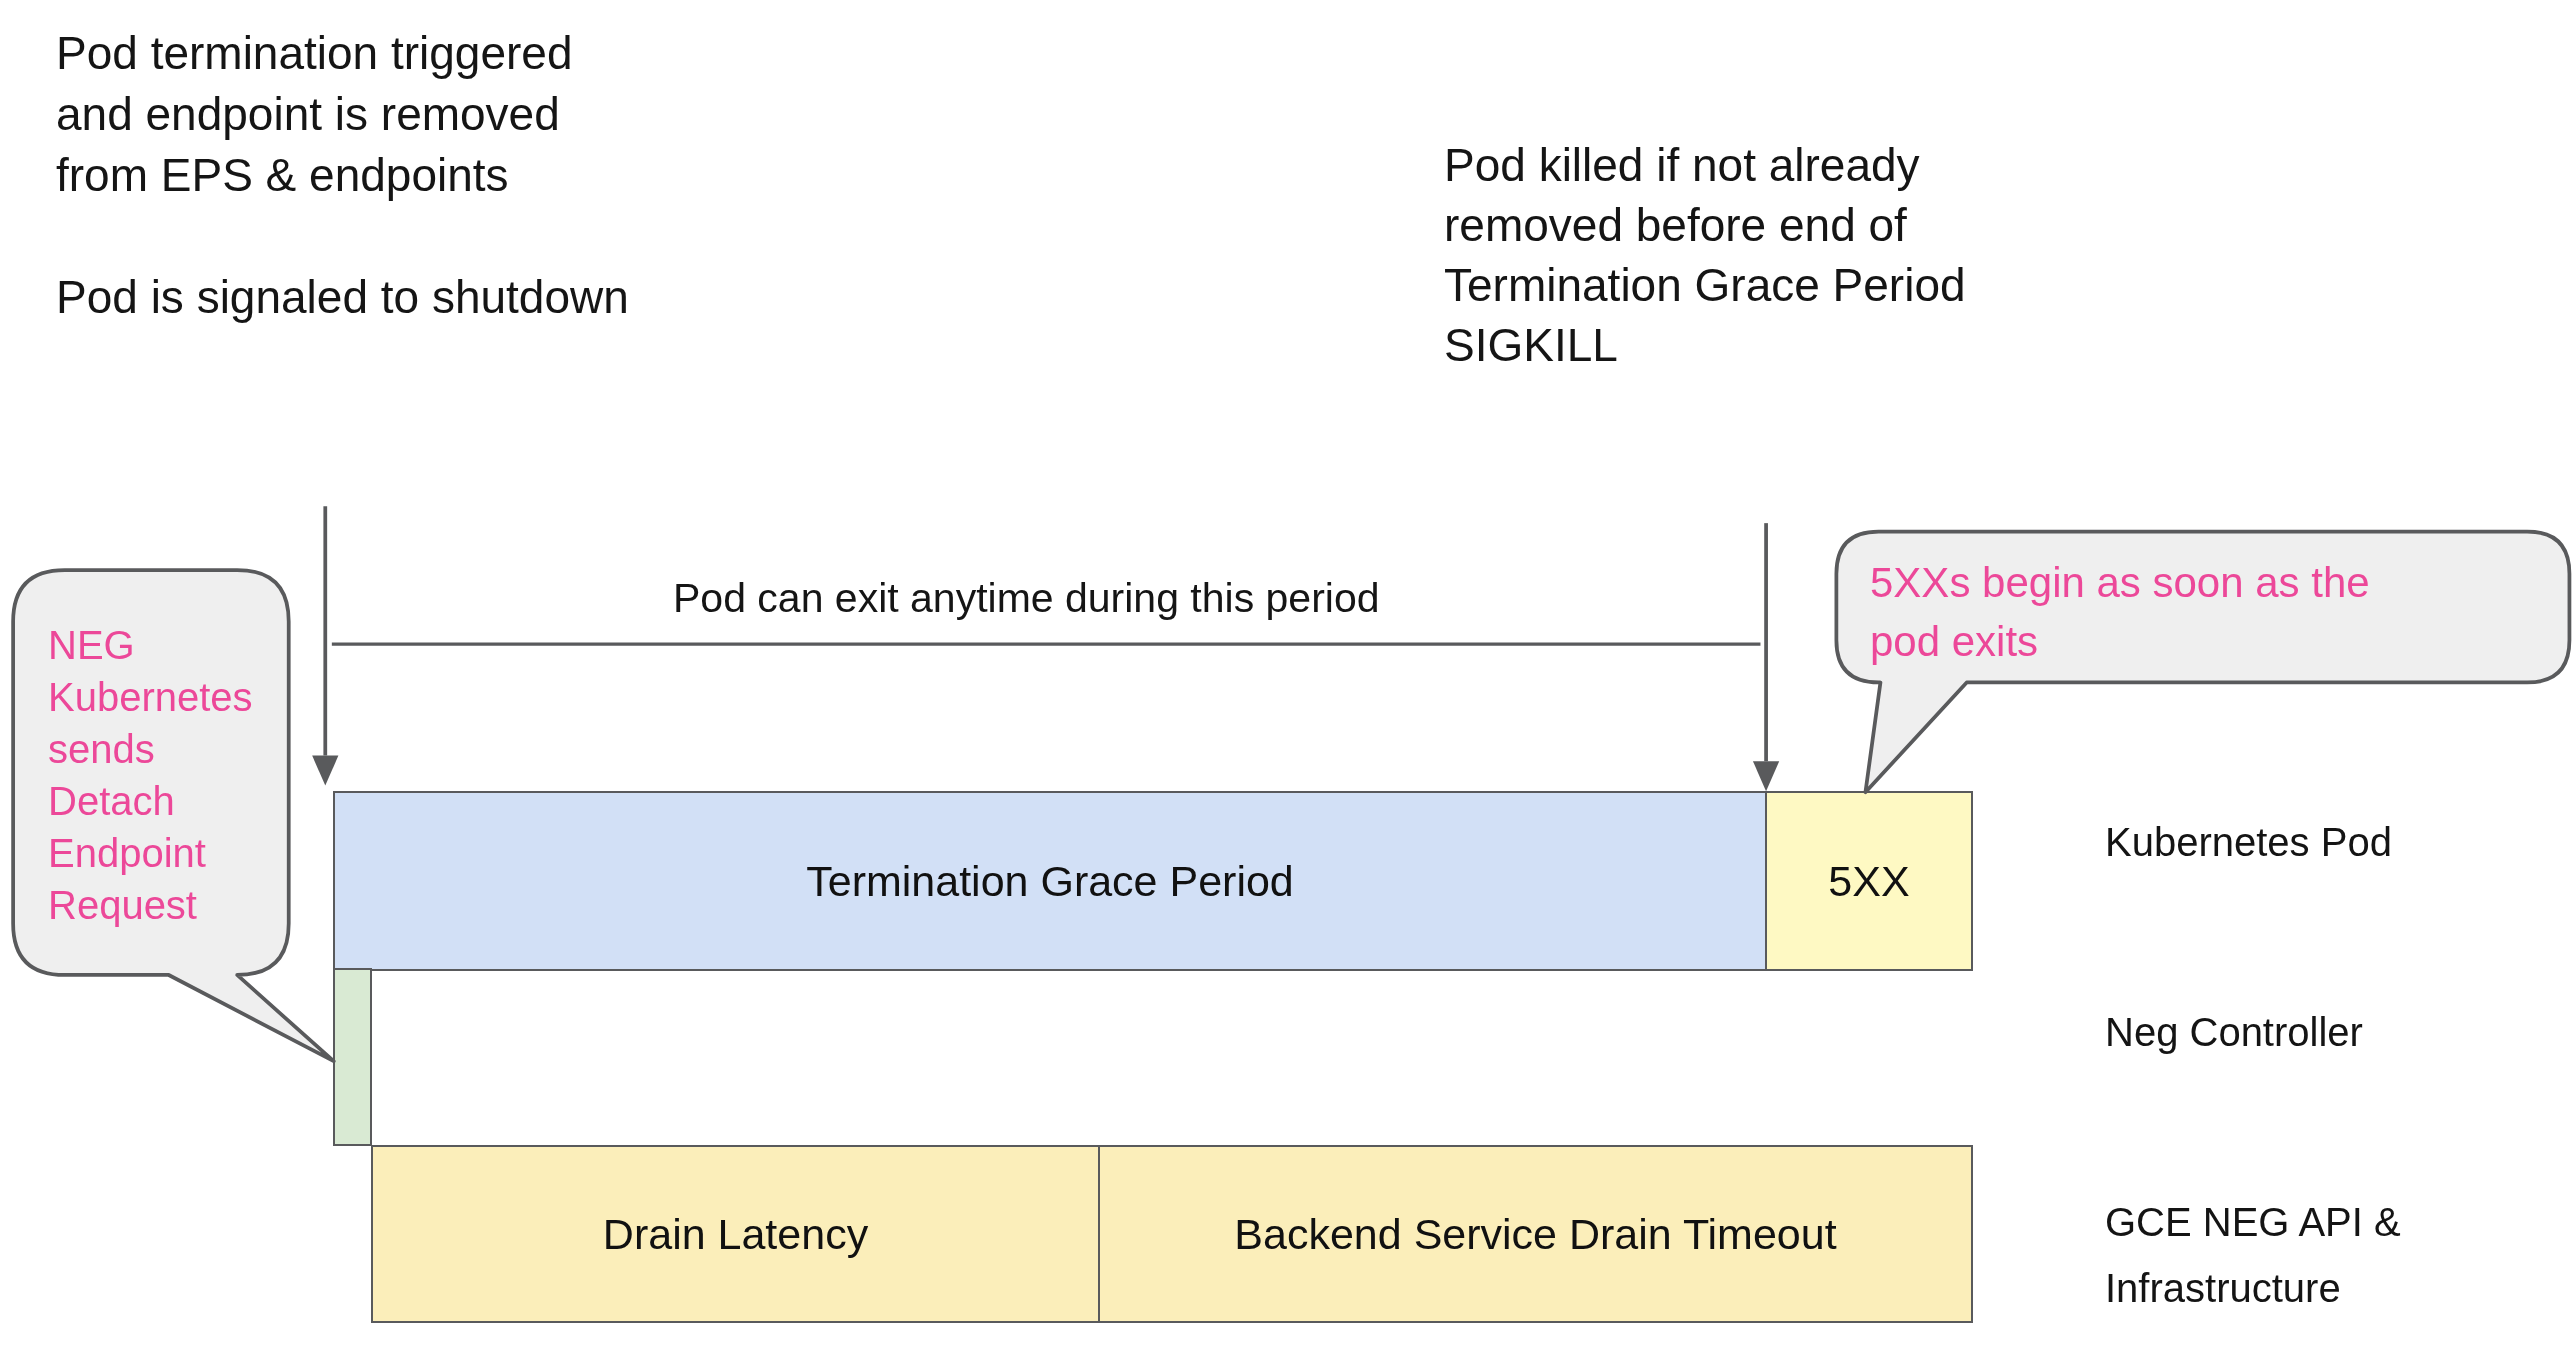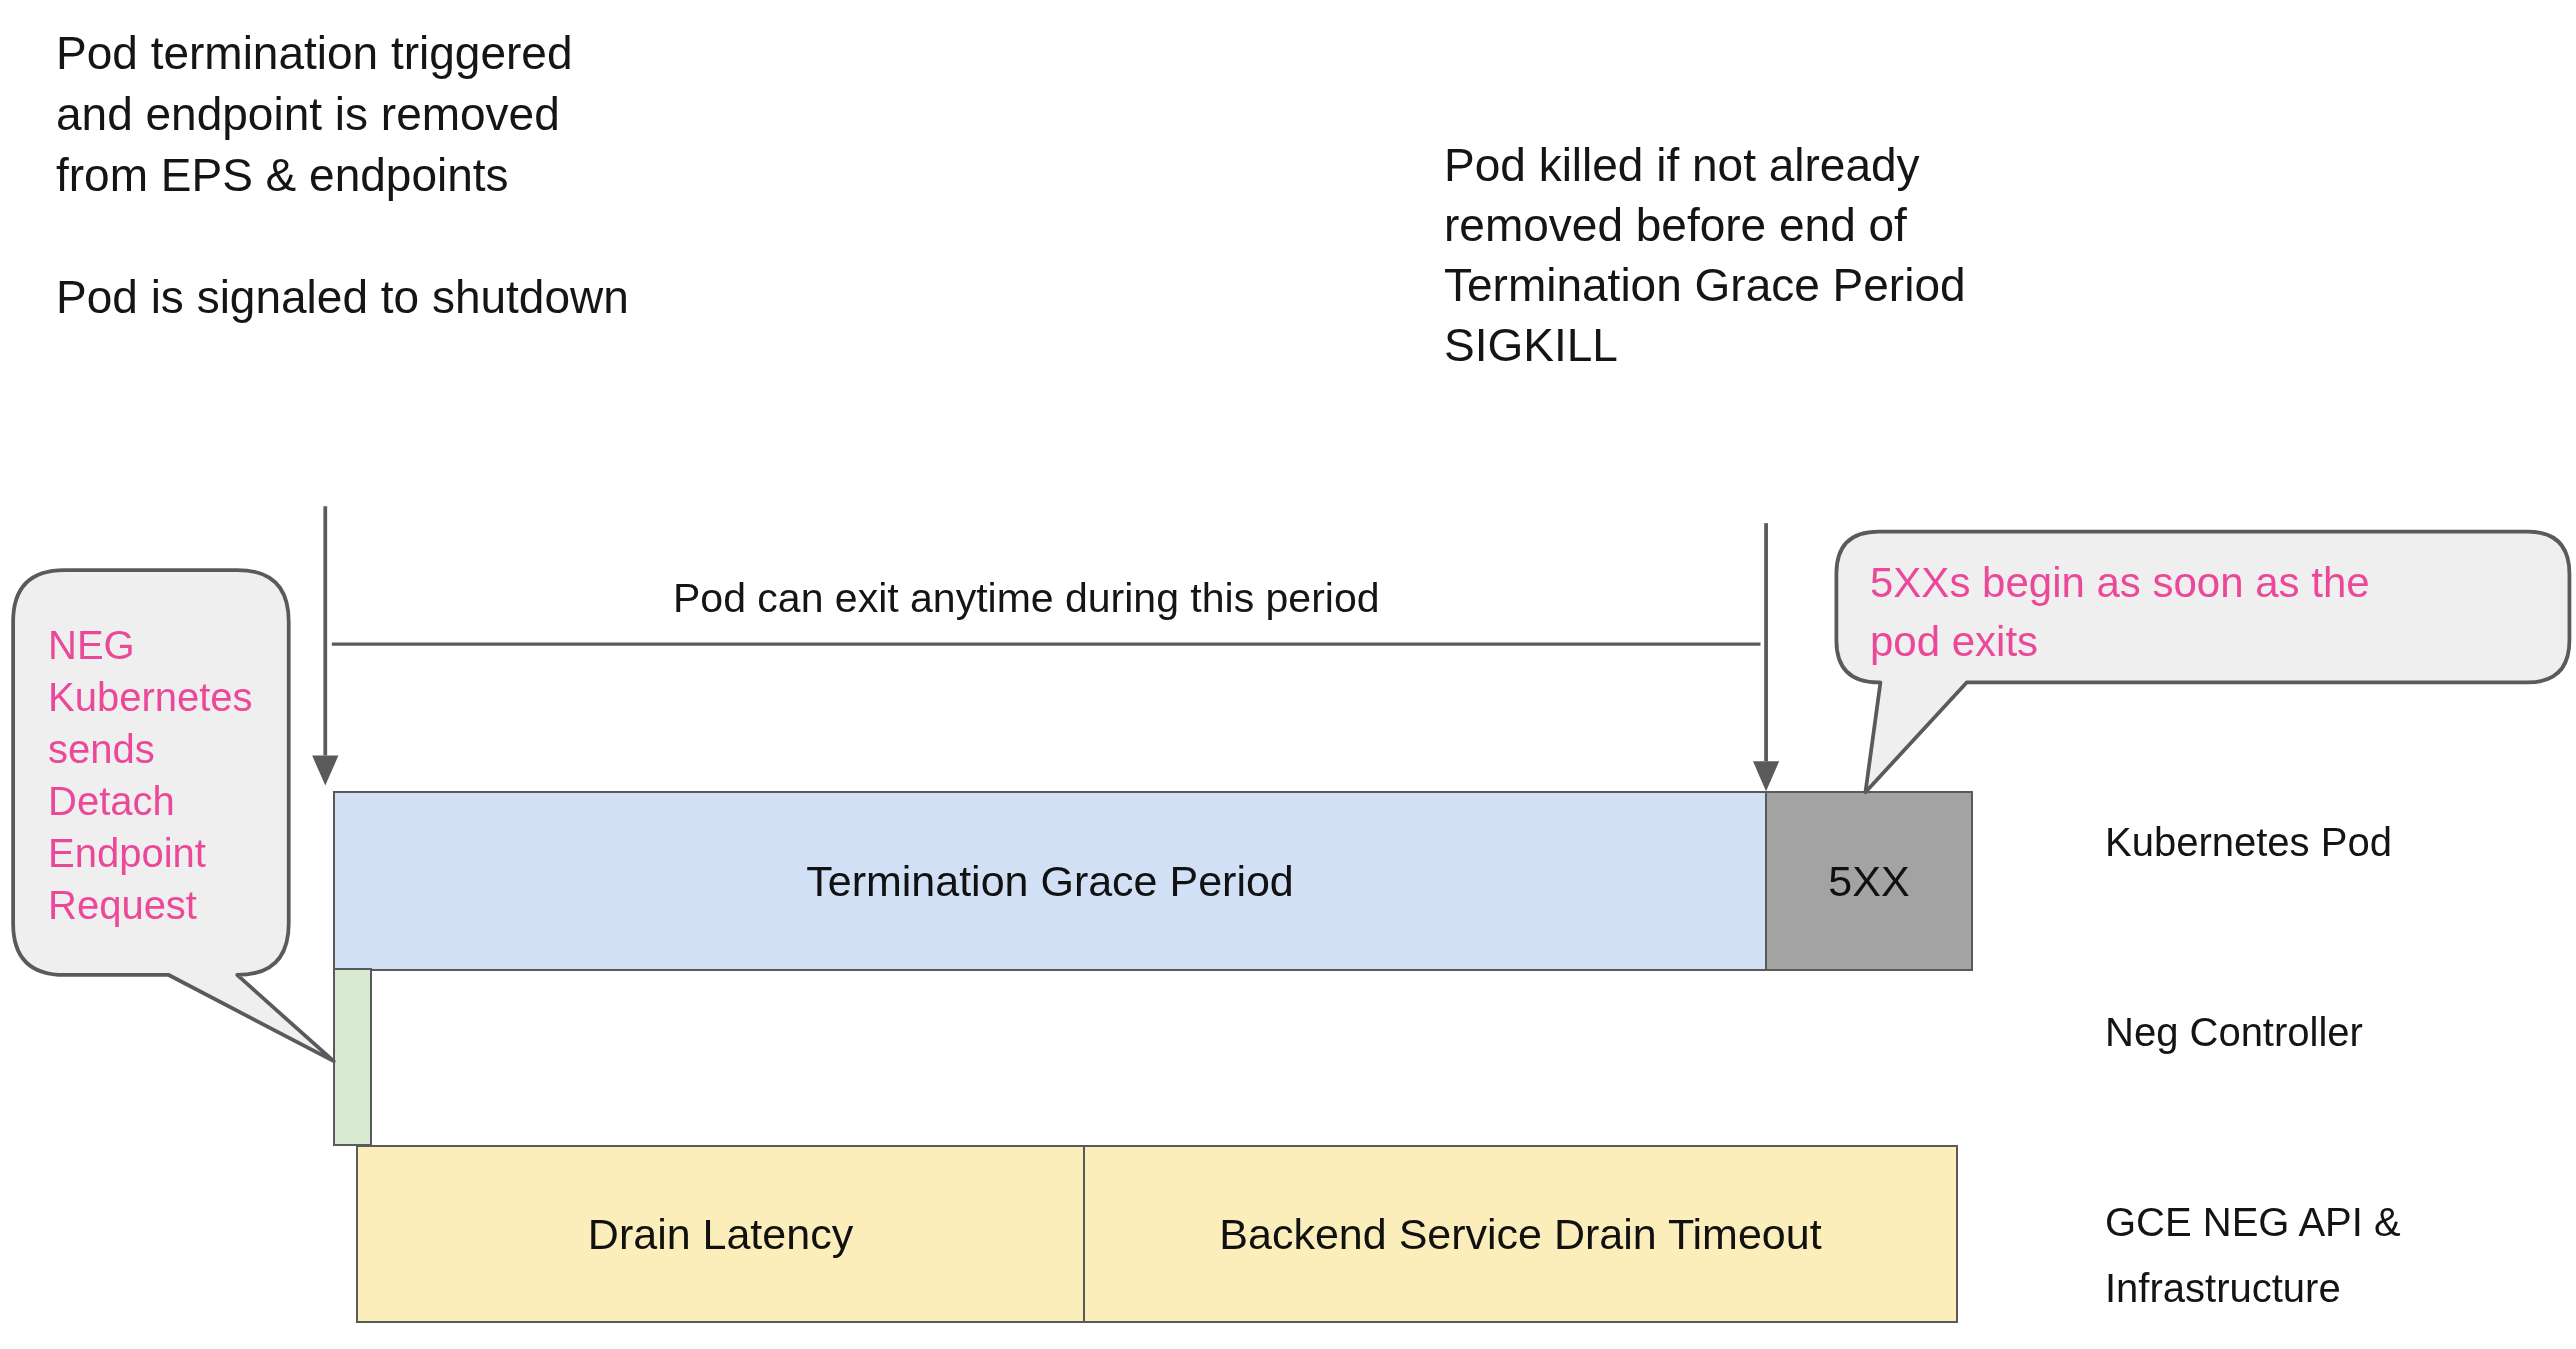--- a/index.html
+++ b/index.html
@@ -21,21 +21,21 @@
   .period-label { font-size: 41px; color: #151515; }
   .bar {
     position: absolute; display: flex;
     border: 2.8px solid #595a5c; background: #ffffff;
   }
   .seg {
     display: flex; align-items: center; justify-content: center;
     font-size: 43px; color: #111; height: 100%;
   }
   .seg-blue  { background: #d2e0f6; }
-  .seg-pink  { background: #a3a3a3; border-left: 2.8px solid #595a5c; }
+  .seg-pink  { background: #fef9c3; border-left: 2.8px solid #595a5c; }
   .seg-yel   { background: #fbeeba; }
   .seg-yel-left { border-right: 2.8px solid #595a5c; }
   .green-bar {
     position: absolute; background: #d9ead3; border: 2.8px solid #595a5c;
   }
   .row-label { font-size: 40px; line-height: 66px; color: #141414; white-space: nowrap; }
   .bubble-text-left { font-size: 40px; line-height: 52px; color: #ec4899; }
   .bubble-text-right { font-size: 42px; line-height: 59px; color: #ec4899; }
   svg.overlay { position: absolute; left: 0; top: 0; z-index: 3; }
   .layer-bars { z-index: 1; }
@@ -50,21 +50,21 @@
     <div class="seg seg-blue" style="width:1430px;">
       <span>Termination Grace Period</span>
     </div>
     <div class="seg seg-pink" style="flex:1;">
       <span>5XX</span>
     </div>
   </div>
 
   <div class="green-bar layer-bars" style="left:333px; top:968px; width:39px; height:178px;"></div>
 
-  <div class="bar layer-bars" style="left:356px; top:1145px; width:1602px; height:178px;align-items:center;">
+  <div class="bar layer-bars" style="left:371px; top:1145px; width:1602px; height:178px;align-items:center;">
     <div class="seg seg-yel seg-yel-left" style="width:727px;">
       <span>Drain Latency</span>
     </div>
     <div class="seg seg-yel" style="flex:1;">
       <span>Backend Service Drain Timeout</span>
     </div>
   </div>
 
   <svg class="overlay" width="2576" height="1350" viewBox="0 0 2748 1440">
 

